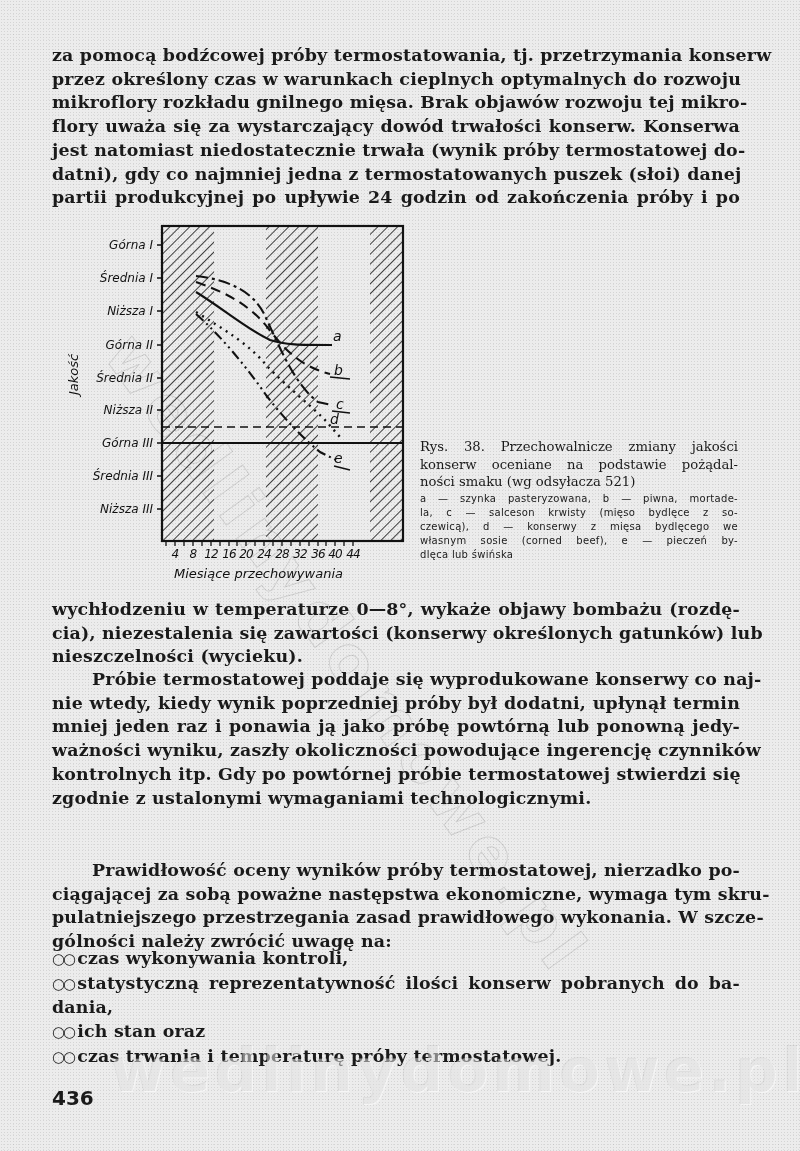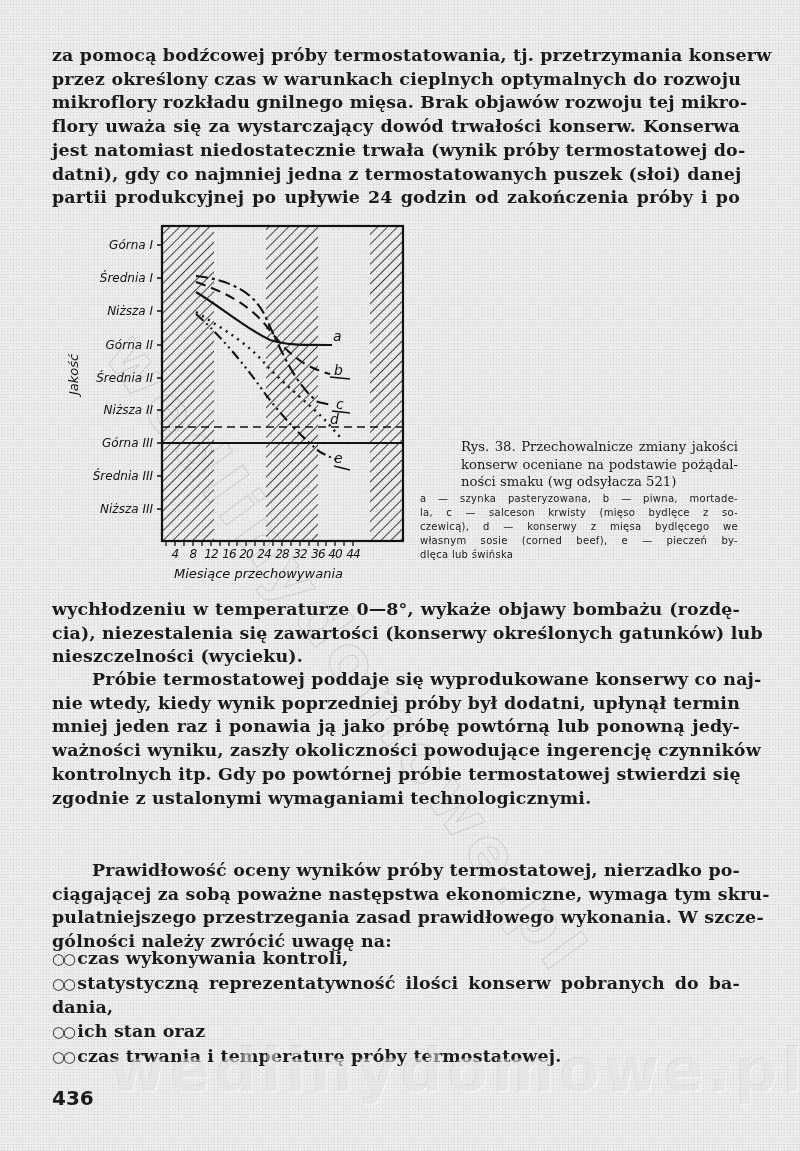--- a/index.html
+++ b/index.html
@@ -27,21 +27,21 @@
   #block3 { top: 668px; }
   #block4 { top: 859px; }
   #list { top: 947px; }
   .chart {
     position: absolute; left: 60px; top: 222px; width: 360px; height: 370px;
   }
   .caption {
     position: absolute; left: 420px; top: 438px; width: 318px;
     font-family: "DejaVu Sans", "Liberation Sans", sans-serif;
   }
-  .cap-title { font-family: "DejaVu Serif", serif; font-size: 13.2px; line-height: 17.5px; text-align: justify; margin-left: 41px; }
+  .cap-title { font-family: "DejaVu Serif", serif; font-size: 13.2px; line-height: 17.5px; text-align: justify; }
   .cap-title span { display:block; white-space: nowrap; text-align: justify; text-align-last: justify; }
   .cap-title span.last { text-align-last: left; }
   .cap-legend { font-size: 10px; line-height: 14px; margin-top: 1px; letter-spacing: 0.3px; }
   .cap-legend span { display: block; white-space: nowrap; text-align: justify; text-align-last: justify; }
   .cap-legend span.last { text-align-last: left; }
   .page-num {
     position: absolute; left: 52px; top: 1086px;
     font-family: "DejaVu Sans", "Liberation Sans", sans-serif;
     font-size: 20px; font-weight: bold;
   }

